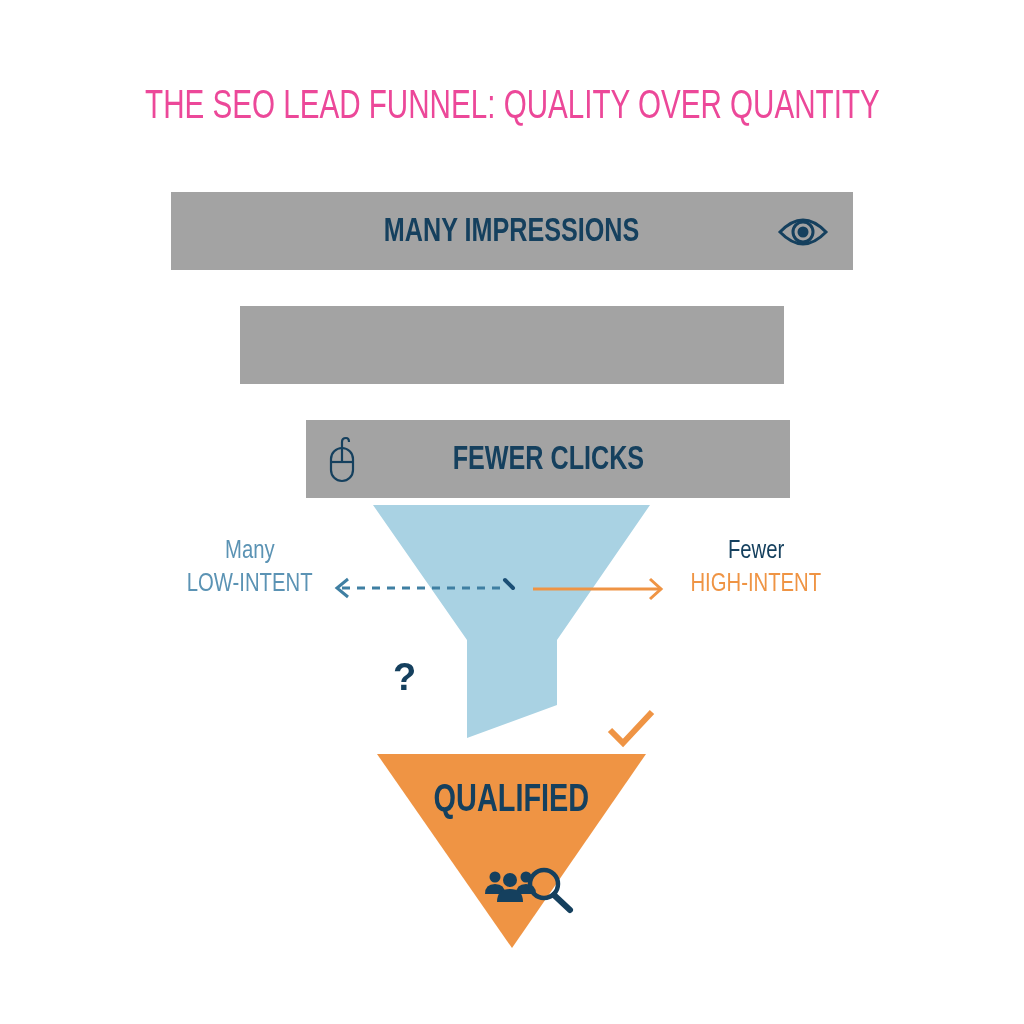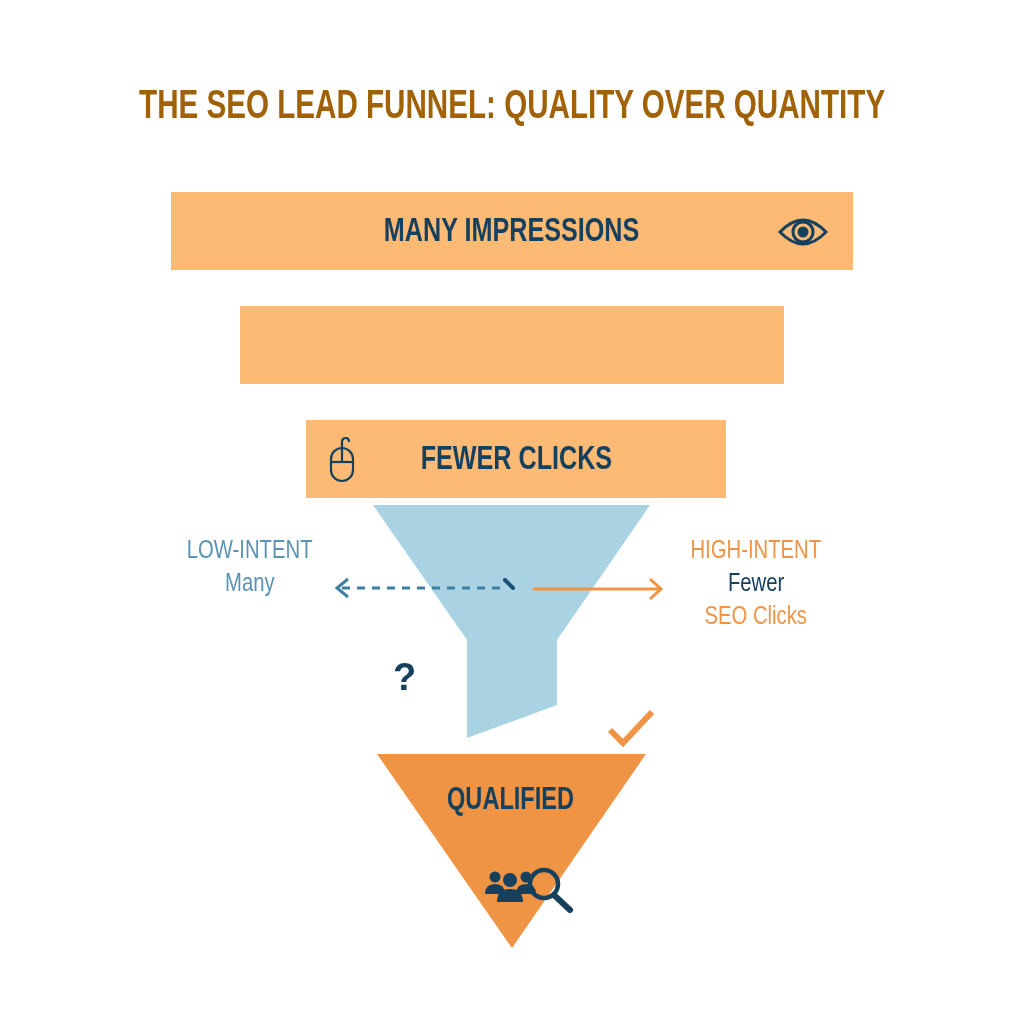--- a/index.html
+++ b/index.html
@@ -1,50 +1,50 @@
 <!DOCTYPE html>
 <html><head>
 <meta charset="utf-8">
 <style>
   html, body { margin:0; padding:0; background:#ffffff; }
   body { width:1024px; height:1024px; position:relative; overflow:hidden;
          font-family:"Liberation Sans", "DejaVu Sans", sans-serif; }
   .title { position:absolute; left:0; top:82px; width:1024px; text-align:center;
-           font-size:40px; font-weight:bold; color:#a16207; letter-spacing:0px; }
+           font-size:40px; font-weight:normal; color:#ec4899; letter-spacing:0px; }
   .title span { display:inline-block; transform:scaleX(0.74); white-space:nowrap; }
-  .bar { position:absolute; background:#fdba74; }
+  .bar { position:absolute; background:#a3a3a3; }
   .bar-label { position:absolute; left:0; right:0; text-align:center; color:#15405e;
                font-weight:bold; font-size:34px; white-space:nowrap; }
   .bar-label span { display:inline-block; transform:scaleX(0.74); }
   .side { position:absolute; text-align:center; font-size:26px; line-height:33px; white-space:nowrap; }
   .side div span { display:inline-block; transform:scaleX(0.78); }
   svg { position:absolute; overflow:visible; }
   .tri-label { position:absolute; left:376px; width:270px; text-align:center; color:#15405e;
-               font-weight:bold; font-size:31px; line-height:41px; }
+               font-weight:bold; font-size:38px; line-height:41px; }
   .tri-label div span { display:inline-block; transform:scaleX(0.76); }
 </style>
 </head>
 <body>
 
 <div class="title"><span>THE SEO LEAD FUNNEL: QUALITY OVER QUANTITY</span></div>
 
 <div class="bar" style="left:171px; top:192px; width:682px; height:78px;">
   <div class="bar-label" style="top:18px;"><span>MANY IMPRESSIONS</span></div>
   <svg style="left:606px; top:20px;" width="52" height="40" viewBox="0 0 52 40">
     <path d="M3 20 Q26 -4 49 20 Q26 44 3 20 Z" fill="none" stroke="#15405e" stroke-width="3"></path>
     <circle cx="26" cy="20" r="10" fill="none" stroke="#15405e" stroke-width="3"></circle>
     <circle cx="26" cy="20" r="5.5" fill="#15405e"></circle>
   </svg>
 </div>
 
 <div class="bar" style="left:240px; top:306px; width:544px; height:78px;">
   <div class="bar-label" style="top:18px;"><span></span></div>
 </div>
 
-<div class="bar" style="left:306px; top:420px; width:420px; height:78px;">
+<div class="bar" style="left:306px; top:420px; width:484px; height:78px;">
   <div class="bar-label" style="top:18px;"><span>FEWER CLICKS</span></div>
   <svg style="left:22px; top:16px;" width="28" height="48" viewBox="0 0 28 48">
     <rect x="3" y="12" width="22" height="33" rx="11" fill="none" stroke="#15405e" stroke-width="2.2"></rect>
     <line x1="3" y1="26" x2="25" y2="26" stroke="#15405e" stroke-width="2.2"></line>
     <line x1="14" y1="12" x2="14" y2="26" stroke="#15405e" stroke-width="2.2"></line>
     <path d="M14 12 L14 6 Q14 2 18 2 Q21 2 21 6" fill="none" stroke="#15405e" stroke-width="2.2"></path>
   </svg>
 </div>
 
 <svg style="left:0; top:0;" width="1024" height="1024">
@@ -55,28 +55,27 @@
   <line x1="500" y1="588" x2="340" y2="588" stroke="#3f7fa2" stroke-width="3" stroke-dasharray="8,7"></line>
   <polyline points="348,579 337,588 348,597" fill="none" stroke="#3f7fa2" stroke-width="3"></polyline>
   <line x1="505" y1="580" x2="513" y2="588" stroke="#1b4f76" stroke-width="4" stroke-linecap="round"></line>
 </svg>
 <svg style="left:0; top:0;" width="1024" height="1024">
   <line x1="533" y1="589" x2="660" y2="589" stroke="#ef9444" stroke-width="3"></line>
   <polyline points="650,579 661,589 650,599" fill="none" stroke="#ef9444" stroke-width="3"></polyline>
 </svg>
 
 <div class="side" style="left:160px; width:180px; top:533px; color:#5b93b4;">
+  <div><span>Many</span></div>
   <div><span>LOW-INTENT</span></div>
-  <div><span>Many</span></div>
 </div>
 
 <div class="side" style="left:666px; width:180px; top:533px; color:#ef9444;">
+  <div style="color:#15405e;"><span>Fewer</span></div>
   <div><span>HIGH-INTENT</span></div>
-  <div style="color:#15405e;"><span>Fewer</span></div>
-  <div><span>SEO Clicks</span></div>
 </div>
 
 <div style="position:absolute; left:393px; top:656px; font-size:38px; font-weight:bold; color:#15405e;">?</div>
 
 <svg style="left:606px; top:708px;" width="50" height="42" viewBox="0 0 50 42">
   <polyline points="4,22 17,35 46,4" fill="none" stroke="#ef9444" stroke-width="6"></polyline>
 </svg>
 
 <svg style="left:0; top:0;" width="1024" height="1024">
   <polygon points="377,754 646,754 512,948" fill="#ef9444"></polygon>

